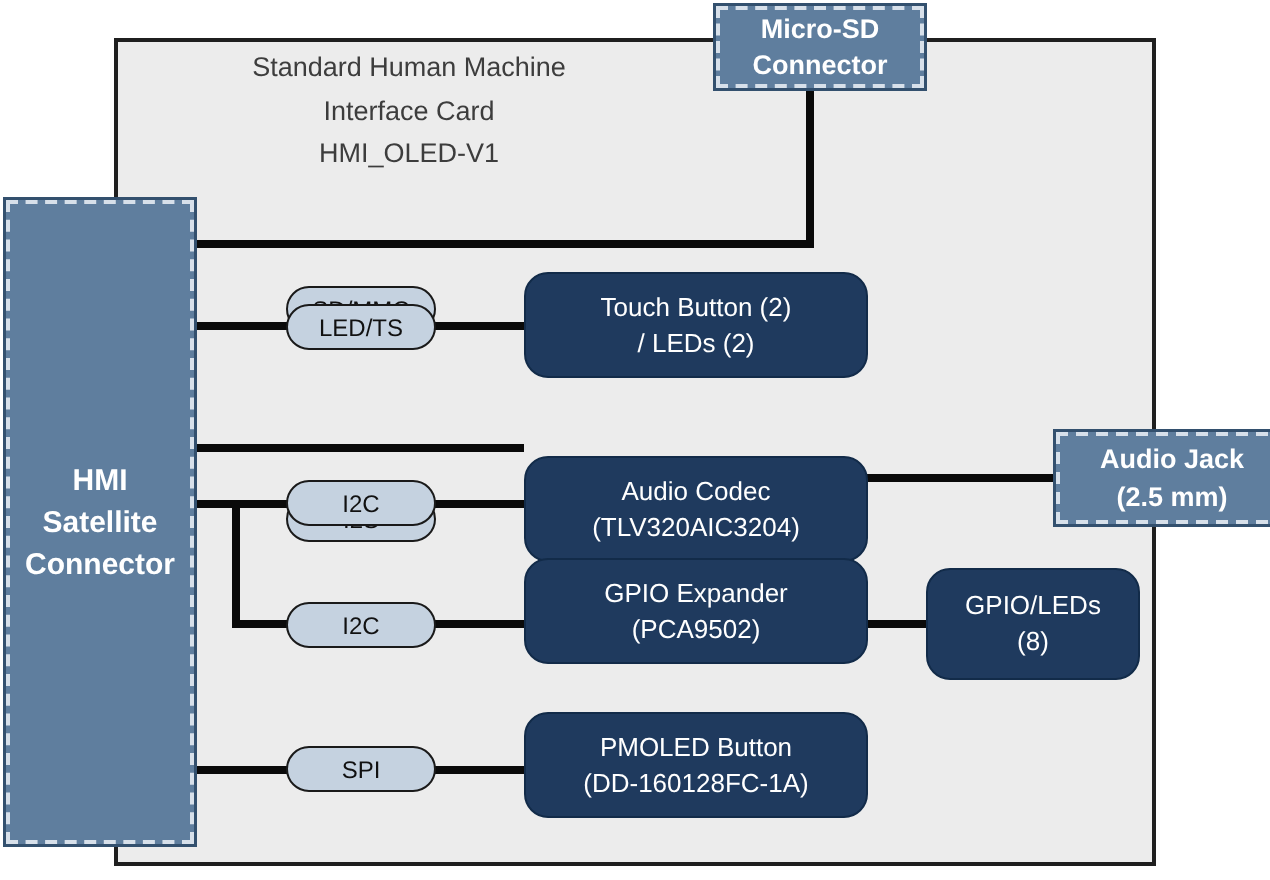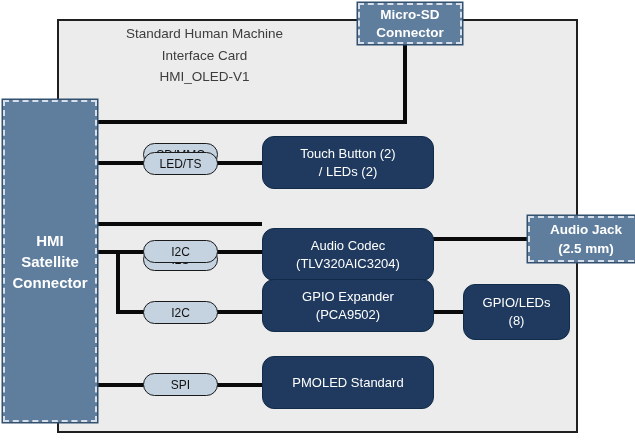--- a/index.html
+++ b/index.html
@@ -95,21 +95,22 @@
   </div>
   <div class="navy-block" style="top:228px;">
     <div>Audio Codec</div>
     <div>(TLV320AIC3204)</div>
   </div>
   <div class="navy-block" style="top:279px;">
     <div>GPIO Expander</div>
     <div>(PCA9502)</div>
   </div>
   <div class="navy-block" style="top:356px;">
-    <div>PMOLED Standard</div>
+    <div>PMOLED Button</div>
+    <div>(DD-160128FC-1A)</div>
   </div>
   <div class="navy-block" style="left:463px;top:284px;width:107px;height:56px;">
     <div>GPIO/LEDs</div>
     <div>(8)</div>
   </div>
 
   <div class="steel-block hmi-connector">
     <div>HMI</div>
     <div>Satellite</div>
     <div>Connector</div>

